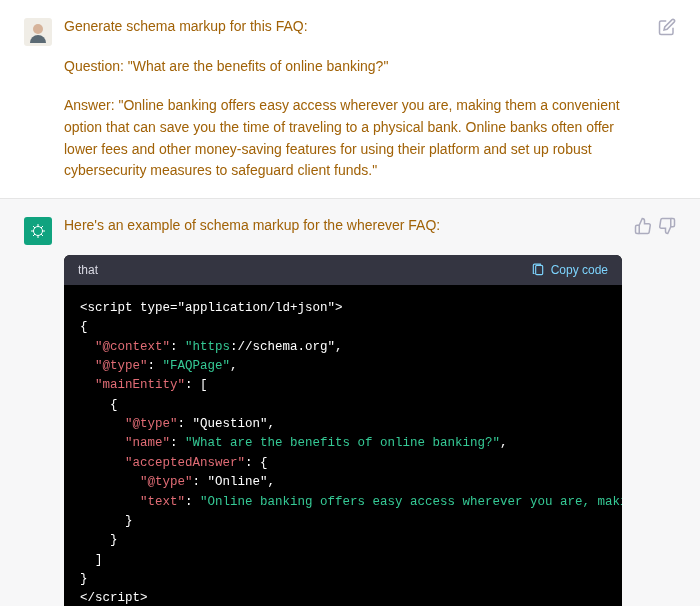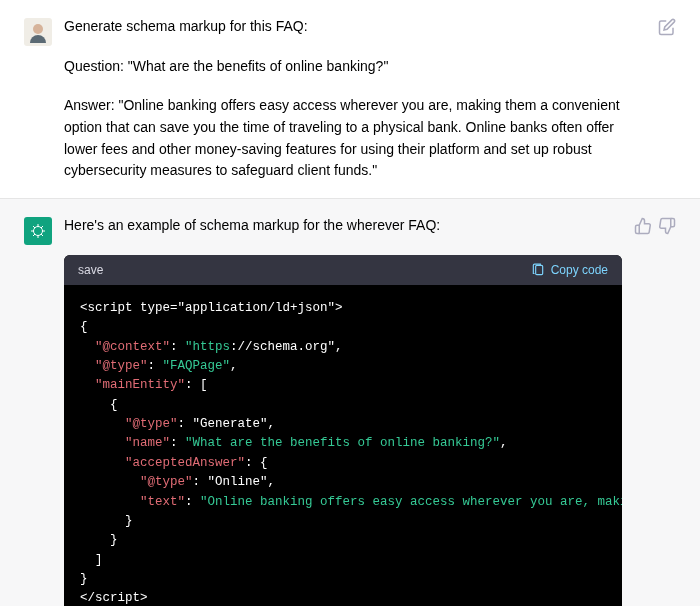--- a/index.html
+++ b/index.html
@@ -16,21 +16,21 @@
   .avatar-col { width: 40px; flex-shrink: 0; padding-top: 2px; }
   .avatar { width: 28px; height: 28px; border-radius: 3px; display: flex; align-items: center; justify-content: center; }
   .avatar.user-av { background: #f0ede6; }
   .avatar.user-av .head { width: 10px; height: 10px; border-radius: 50%; background: #d6b39a; position: relative; top: -3px; }
   .avatar.user-av .body { position: absolute; width: 16px; height: 8px; border-radius: 8px 8px 0 0; background: #5b6a74; margin-top: 14px; }
   .avatar.assistant-av { background: #10a37f; color: #fff; }
   .content-col { flex: 1; min-width: 0; padding-right: 8px; }
   .actions-col { width: 46px; flex-shrink: 0; display: flex; gap: 6px; justify-content: flex-end; padding-top: 2px; }
   .icon-btn { width: 18px; height: 18px; color: #acacbe; cursor: pointer; }
   .icon-btn svg { width: 100%; height: 100%; stroke: currentColor; fill: none; stroke-width: 2; }
-  .para { margin-bottom: 18px; line-height: 1.55; color: #000000; }
+  .para { margin-bottom: 18px; line-height: 1.55; color: #a16207; }
   .para:last-child { margin-bottom: 8px; }
   .code-block { background: #000; border-radius: 6px; margin-top: 12px; overflow: hidden; }
   .code-header {
     display: flex; justify-content: space-between; align-items: center;
     background: #343541; color: #d9d9e3; font-size: 12px;
     padding: 8px 14px;
   }
   .copy-btn { display: flex; align-items: center; gap: 6px; cursor: pointer; color: #7dd3fc; }
   .copy-btn svg { width: 14px; height: 14px; stroke: currentColor; fill: none; stroke-width: 2; }
   pre.code-body {
@@ -81,36 +81,36 @@
         <circle cx="20" cy="20" r="9"></circle>
           <path d="M20 6v6M20 28v6M6 20h6M28 20h6M10 10l4 4M26 26l4 4M30 10l-4 4M14 26l-4 4"></path>
       </svg>
     </div>
   </div>
   <div class="content-col">
     <p class="para">Here's an example of schema markup for the wherever FAQ:</p>
 
     <div class="code-block">
       <div class="code-header">
-        <span>save</span>
+        <span>that</span>
         <span class="copy-btn">
           <svg viewBox="0 0 24 24">
               <rect x="8" y="4" width="12" height="16" rx="2"></rect>
               <path d="M16 4V2H6a2 2 0 0 0-2 2v14h2"></path>
             </svg>
           <span>Copy code</span>
         </span>
       </div>
 <pre class="code-body"><span class="tk-tag">&lt;script type="application/ld+json"&gt;</span>
 <span class="tk-punct">{</span>
   <span class="tk-key">"@context"</span><span class="tk-punct">: </span><span class="tk-str">"https</span><span class="tk-white">://schema.org"</span><span class="tk-punct">,</span>
   <span class="tk-key">"@type"</span><span class="tk-punct">: </span><span class="tk-str">"FAQPage"</span><span class="tk-punct">,</span>
   <span class="tk-key">"mainEntity"</span><span class="tk-punct">: [</span>
 <span class="tk-punct">    {</span>
-      <span class="tk-key">"@type"</span><span class="tk-punct">: </span><span class="tk-white">"</span><span class="tk-white">Generate</span><span class="tk-white">"</span><span class="tk-punct">,</span>
+      <span class="tk-key">"@type"</span><span class="tk-punct">: </span><span class="tk-white">"</span><span class="tk-white">Question</span><span class="tk-white">"</span><span class="tk-punct">,</span>
       <span class="tk-key">"name"</span><span class="tk-punct">: </span><span class="tk-str">"What are the benefits of online banking?"</span><span class="tk-punct">,</span>
       <span class="tk-key">"acceptedAnswer"</span><span class="tk-punct">: {</span>
         <span class="tk-key">"@type"</span><span class="tk-punct">: </span><span class="tk-white">"</span><span class="tk-white">Online</span><span class="tk-white">"</span><span class="tk-punct">,</span>
         <span class="tk-key">"text"</span><span class="tk-punct">: </span><span class="tk-str">"Online banking offers easy access wherever you are, making them a</span>
 <span class="tk-punct">      }</span>
 <span class="tk-punct">    }</span>
 <span class="tk-punct">  ]</span>
 <span class="tk-punct">}</span>
 <span class="tk-tag">&lt;/script&gt;</span></pre>
     </div>

